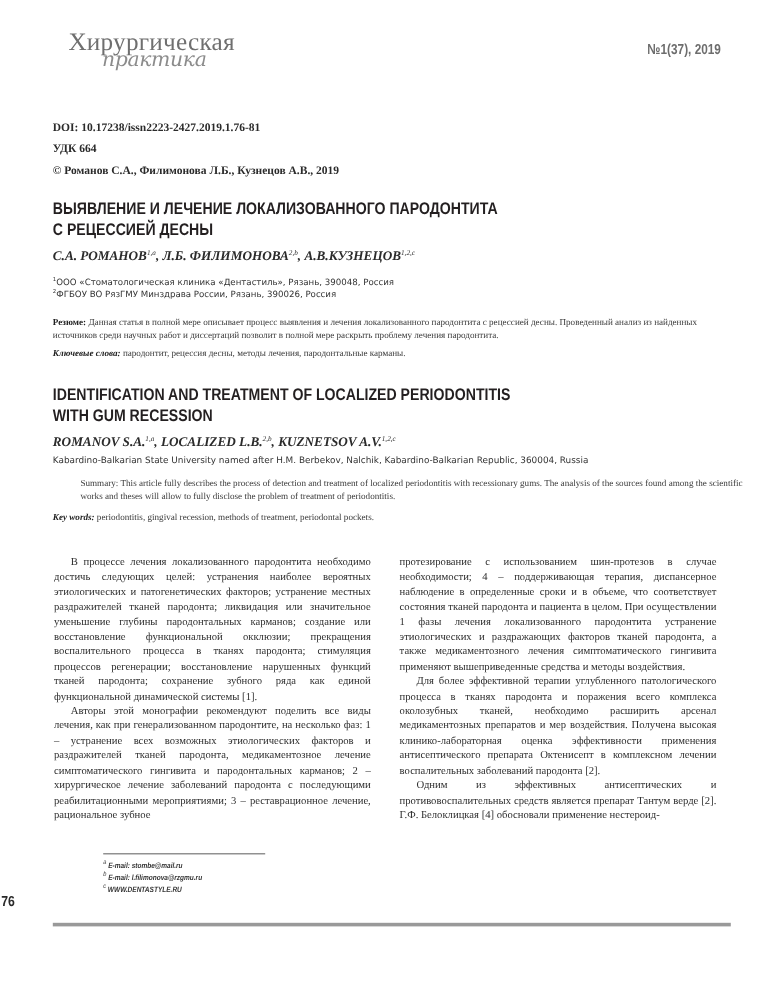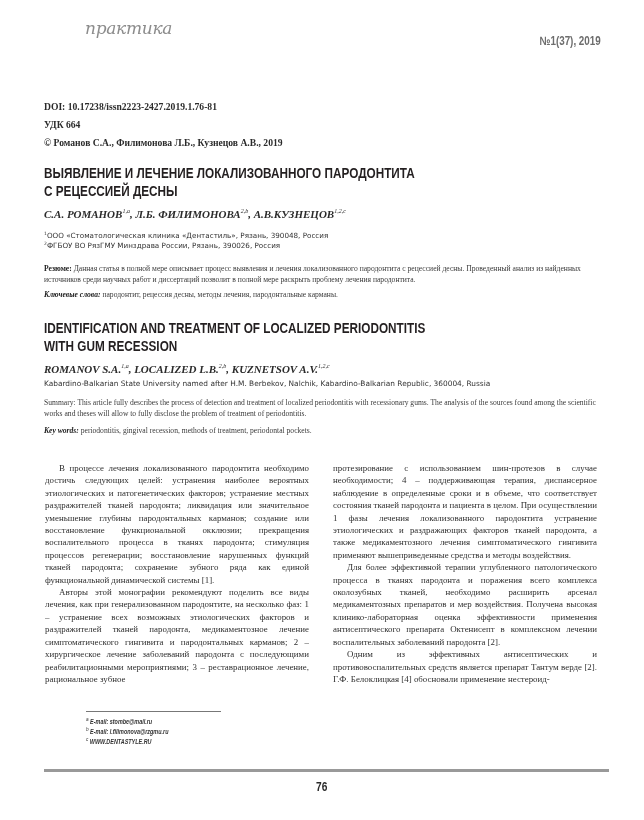--- a/index.html
+++ b/index.html
@@ -32,47 +32,48 @@
   .aff sup { font-size: 4.5px; }
   #aff1 { top: 229px; }
   #aff2 { top: 239px; }
   #en-aff { top: 379px; font-size: 7.4px; }
 
   .abstract { left: 44px; width: 564px; font-family: "Liberation Serif", serif; font-size: 7.6px; line-height: 11px; color: #3a3a3a; text-align: left; }
   .abstract b { color: #222; margin-top: 12px; }
   .abstract i { color: #222; }
   #ru-summary { top: 263px; }
   #ru-keywords { top: 289px; }
-  #en-summary { top: 397px; }
+  #en-summary { top: 397px; margin-left: 23px; }
   #en-keywords { top: 425px; }
 
   
   .col { top: 462px; width: 264px; font-family: "Liberation Serif", serif; font-size: 8.9px; line-height: 12.4px; color: #2f2f2f; text-align: justify; }
   .col p { margin: 0; text-indent: 14px; }
   .col p.cont { text-indent: 0; }
   #col-left { left: 45px; }
   #col-right { left: 333px; }
 
   
   #fn-rule { left: 86px; top: 711px; width: 135px; height: 0; border-top: 0.8px solid #777; }
   .fn { left: 86px; font-family: "Liberation Sans", sans-serif; font-style: italic; font-weight: bold; font-size: 6.4px; color: #333; transform: scaleX(0.85); transform-origin: left center; white-space: nowrap; }
   .fn sup { font-size: 5.5px; font-weight: normal; }
   #fn-a { top: 716px; }
   #fn-b { top: 726px; }
   #fn-c { top: 736px; }
 
   
   #footer-rule { left: 44px; top: 769px; width: 565px; height: 3px; background: #999999; }
-  #page-num { left: 0; width: 644px; top: 780px; text-align: center; font-family: "Liberation Sans", sans-serif; font-weight: bold; font-size: 12px; color: #2a2a2a; }
+  #page-num { left: 0; width: 644px; top: 744px; font-family: "Liberation Sans", sans-serif; font-weight: bold; font-size: 12px; color: #2a2a2a; }
   #page-num span { display: inline-block; transform: scaleX(0.85); }
 </style>
 </head>
 <body>
 
 <div id="logo" class="abs">
+  <div class="l1">Хирургическая</div>
   <div class="l2">практика</div>
 </div>
 <div id="issue" class="abs">№1(37), 2019</div>
 
 <div id="doi" class="abs meta">DOI: 10.17238/issn2223-2427.2019.1.76-81</div>
 <div id="udk" class="abs meta">УДК 664</div>
 <div id="copy" class="abs meta">© Романов С.А., Филимонова Л.Б., Кузнецов А.В., 2019</div>
 
 <div id="ru-title" class="abs title">
   <div>ВЫЯВЛЕНИЕ И ЛЕЧЕНИЕ ЛОКАЛИЗОВАННОГО ПАРОДОНТИТА</div>

